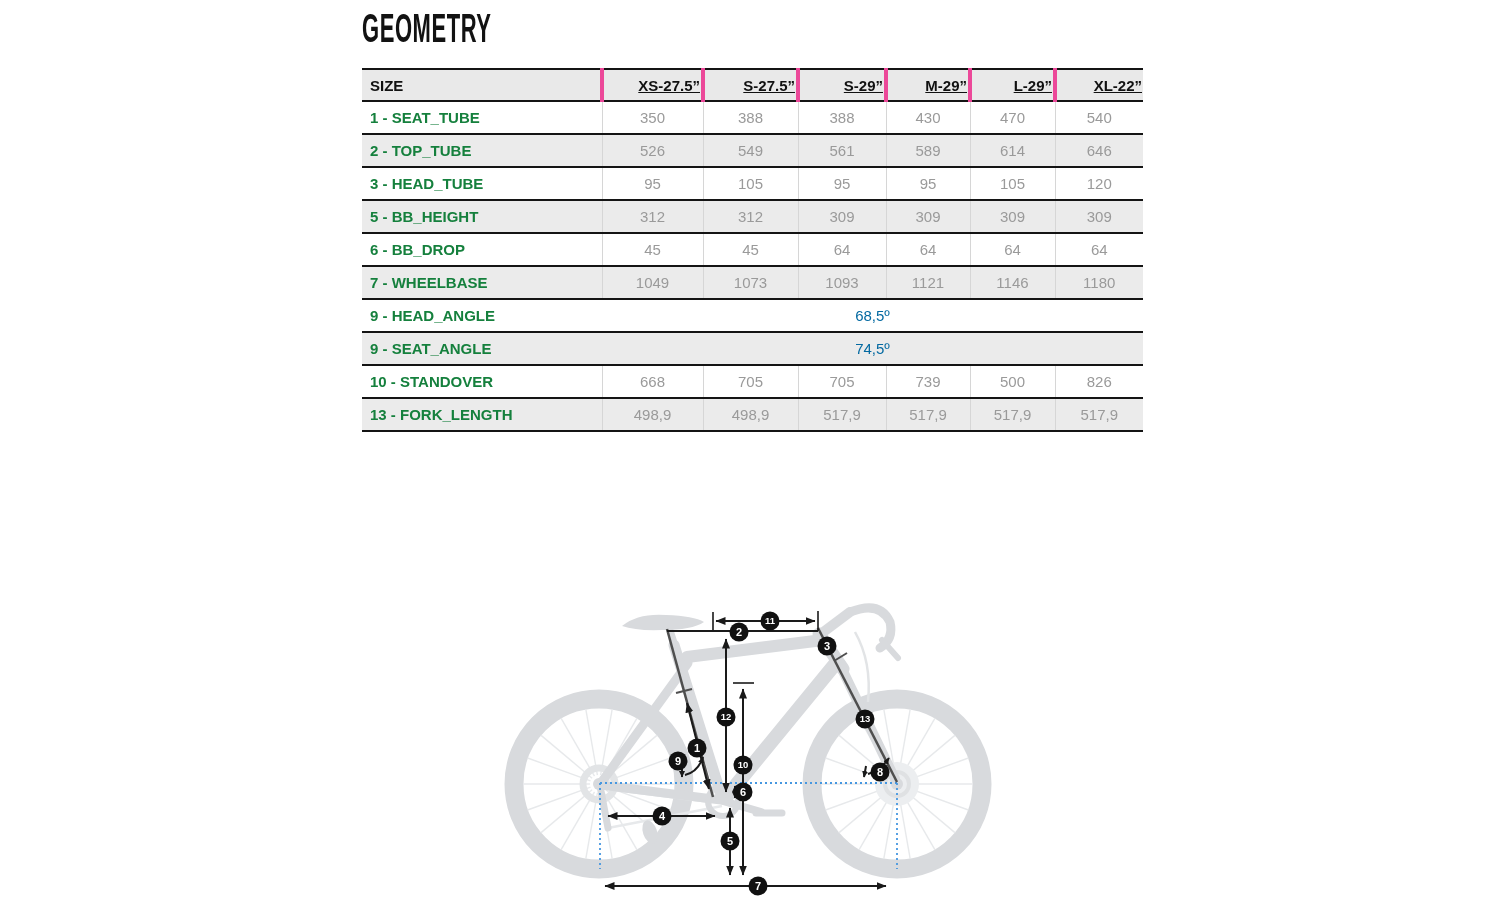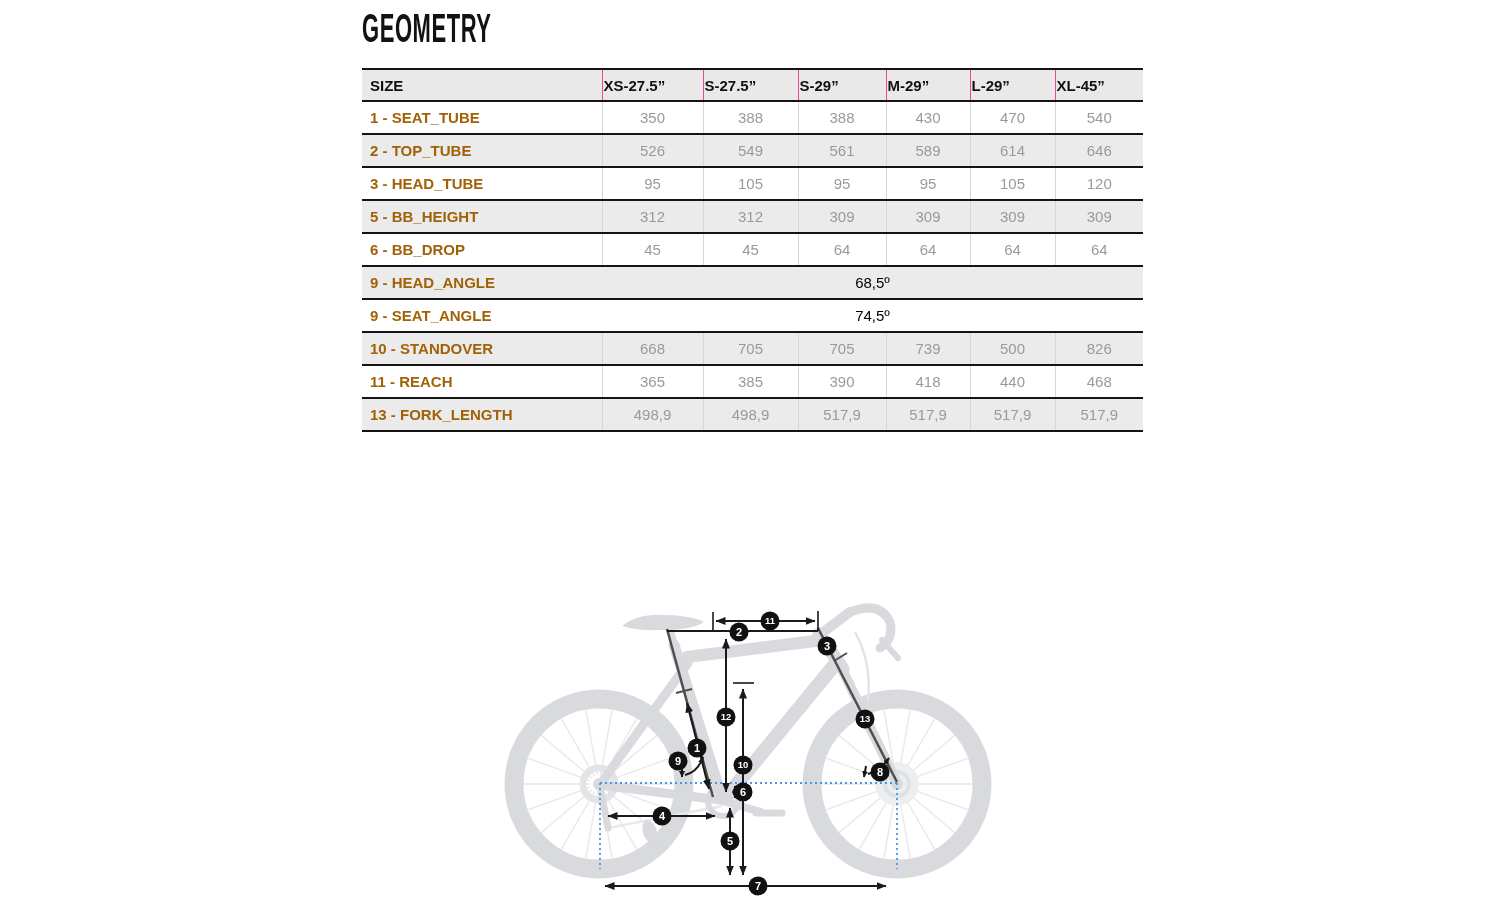--- a/index.html
+++ b/index.html
@@ -12,28 +12,28 @@
          transform:scale(0.55,1);transform-origin:left top;white-space:nowrap;}
 
   
   table.geo{position:absolute;left:362px;top:68px;width:781px;
             border-collapse:collapse;table-layout:fixed;
             border-top:2px solid #141414;border-bottom:2px solid #141414;}
   table.geo thead tr{background:#e9e9e9;}
   table.geo th{height:28px;font-size:15px;font-weight:bold;color:#111;
                border-bottom:2px solid #141414;margin-left:48px;}
   table.geo th.lbl-h{text-align:left;padding-left:8px;}
-  table.geo th.val-h{text-align:left;border-left:1px solid #ec4899;}
+  table.geo th.val-h{text-align:right;border-left:4px solid #ec4899;text-decoration:underline;}
   table.geo tbody tr{background:#ffffff;}
   table.geo tbody tr:nth-child(even){background:#ebebeb;}
   table.geo tbody tr + tr td{border-top:2px solid #141414;}
   table.geo td{height:29px;font-size:15px;vertical-align:middle;}
-  table.geo td.lbl{font-weight:bold;color:#a16207;text-align:left;padding-left:8px;}
+  table.geo td.lbl{font-weight:bold;color:#15803d;text-align:left;padding-left:8px;}
   table.geo td.val{color:#9a9a9a;text-align:center;border-left:1px solid #d6d6d6;}
-  table.geo td.merged{color:#000000;text-align:center;border-left:none;}
+  table.geo td.merged{color:#0369a1;text-align:center;border-left:none;}
 
   
   svg.diagram{position:absolute;left:480px;top:580px;width:520px;height:320px;}
   .badge-txt{font-family:"Liberation Sans",sans-serif;font-weight:bold;fill:#fff;}
 </style>
 </head>
 <body>
 
 <div class="page">
 
@@ -50,21 +50,21 @@
         <col style="width:88px">
     </colgroup>
     <thead>
       <tr>
           <th class="lbl-h">SIZE</th>
           <th class="val-h">XS-27.5”</th>
           <th class="val-h">S-27.5”</th>
           <th class="val-h">S-29”</th>
           <th class="val-h">M-29”</th>
           <th class="val-h">L-29”</th>
-          <th class="val-h">XL-45”</th>
+          <th class="val-h">XL-22”</th>
         </tr>
     </thead>
     <tbody>
         <tr>
           <td class="lbl">1 - SEAT_TUBE</td>
           <td class="val">350</td>
           <td class="val">388</td>
           <td class="val">388</td>
           <td class="val">430</td>
           <td class="val">470</td>
@@ -100,44 +100,44 @@
         <tr>
           <td class="lbl">6 - BB_DROP</td>
           <td class="val">45</td>
           <td class="val">45</td>
           <td class="val">64</td>
           <td class="val">64</td>
           <td class="val">64</td>
           <td class="val">64</td>
         </tr>
         <tr>
+          <td class="lbl">7 - WHEELBASE</td>
+          <td class="val">1049</td>
+          <td class="val">1073</td>
+          <td class="val">1093</td>
+          <td class="val">1121</td>
+          <td class="val">1146</td>
+          <td class="val">1180</td>
+        </tr>
+        <tr>
           <td class="lbl">9 - HEAD_ANGLE</td>
           <td colspan="6" class="merged">68,5º</td>
         </tr>
         <tr>
           <td class="lbl">9 - SEAT_ANGLE</td>
           <td colspan="6" class="merged">74,5º</td>
         </tr>
         <tr>
           <td class="lbl">10 - STANDOVER</td>
           <td class="val">668</td>
           <td class="val">705</td>
           <td class="val">705</td>
           <td class="val">739</td>
           <td class="val">500</td>
           <td class="val">826</td>
-        </tr>
-        <tr>
-          <td class="lbl">11 - REACH</td>
-          <td class="val">365</td>
-          <td class="val">385</td>
-          <td class="val">390</td>
-          <td class="val">418</td>
-          <td class="val">440</td>
-          <td class="val">468</td>
         </tr>
         <tr>
           <td class="lbl">13 - FORK_LENGTH</td>
           <td class="val">498,9</td>
           <td class="val">498,9</td>
           <td class="val">517,9</td>
           <td class="val">517,9</td>
           <td class="val">517,9</td>
           <td class="val">517,9</td>
         </tr>

